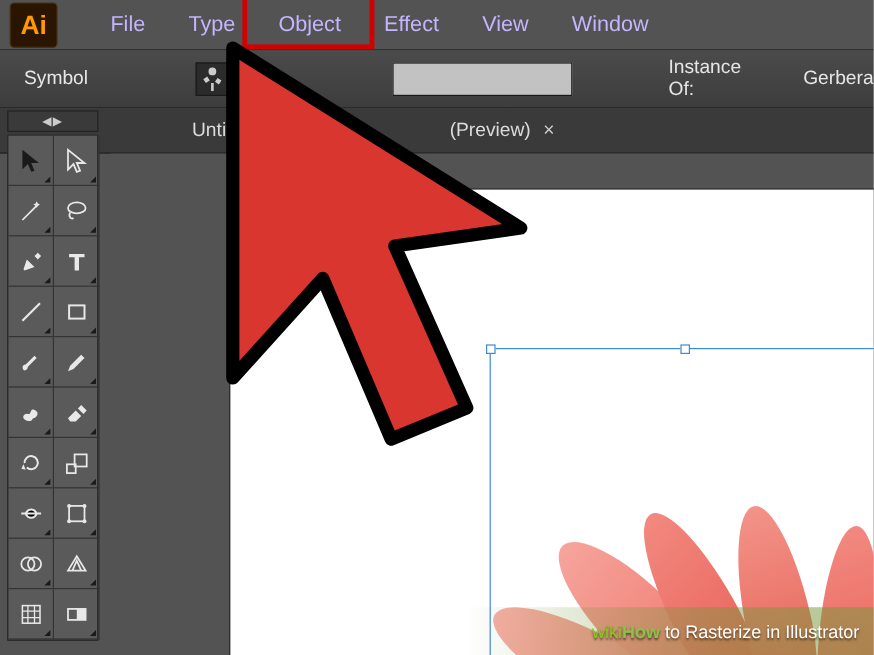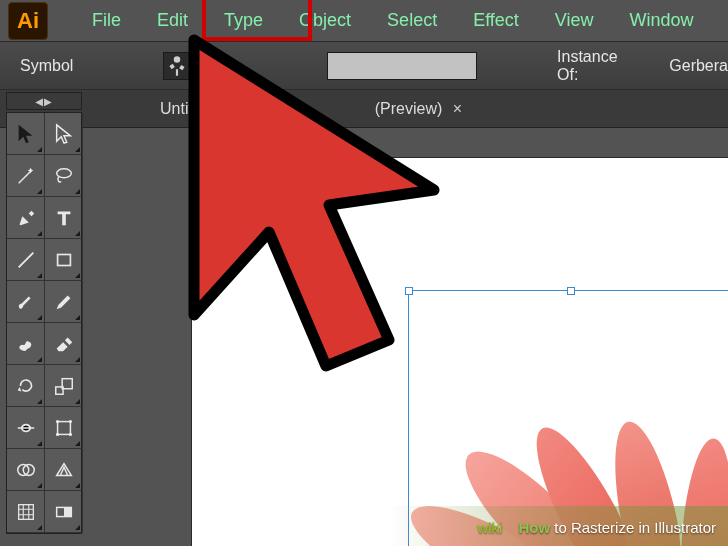--- a/index.html
+++ b/index.html
@@ -30,21 +30,21 @@
       border-radius: 4px;
       display: flex;
       align-items: center;
       justify-content: center;
       font-size: 22px;
       font-weight: 700;
       color: #ff9a00;
       margin-right: 26px;
     }
     .menu-item {
-      color: #86efac;
+      color: #c4b5fd;
       font-size: 18px;
       padding: 8px 18px;
       cursor: default;
     }
     .menu-item.highlight {
       position: relative;
     }
     .highlight-box {
       position: absolute;
       top: -5px; left: 202px;
@@ -188,39 +188,37 @@
     }
     
     .watermark {
       position: absolute;
       right: 12px; bottom: 10px;
       font-size: 15px;
       color: #fff;
       text-shadow: 0 1px 2px rgba(0,0,0,.6);
     }
     .watermark .wiki { color: #84cc16; }
-    .watermark .how { color: #8bc34a; font-weight: 700; padding-left: 16px; }
+    .watermark .how { color: #8bc34a; font-weight: 700; }
     .wm-bg {
       position: absolute;
       right: 0; bottom: 0;
       width: 340px; height: 40px;
       background: linear-gradient(90deg, rgba(120,150,60,0) 0%, rgba(120,150,60,.45) 60%, rgba(120,150,60,.55) 100%);
       pointer-events: none;
     }
   </style>
 </head>
 <body>
 
 <div class="menubar">
   <div class="ai-logo">Ai</div>
   <div class="menu-item">File</div>
-  <div class="menu-item">Edit</div>
   <div class="menu-item">Type</div>
   <div class="menu-item highlight">Object</div>
-  <div class="menu-item">Select</div>
   <div class="menu-item">Effect</div>
   <div class="menu-item">View</div>
   <div class="menu-item">Window</div>
 </div>
 <div class="highlight-box"></div>
 
 <div class="controlbar">
   <span class="symbol-label">Symbol</span>
   <span class="instance-icon">
     <svg viewBox="0 0 24 24">

